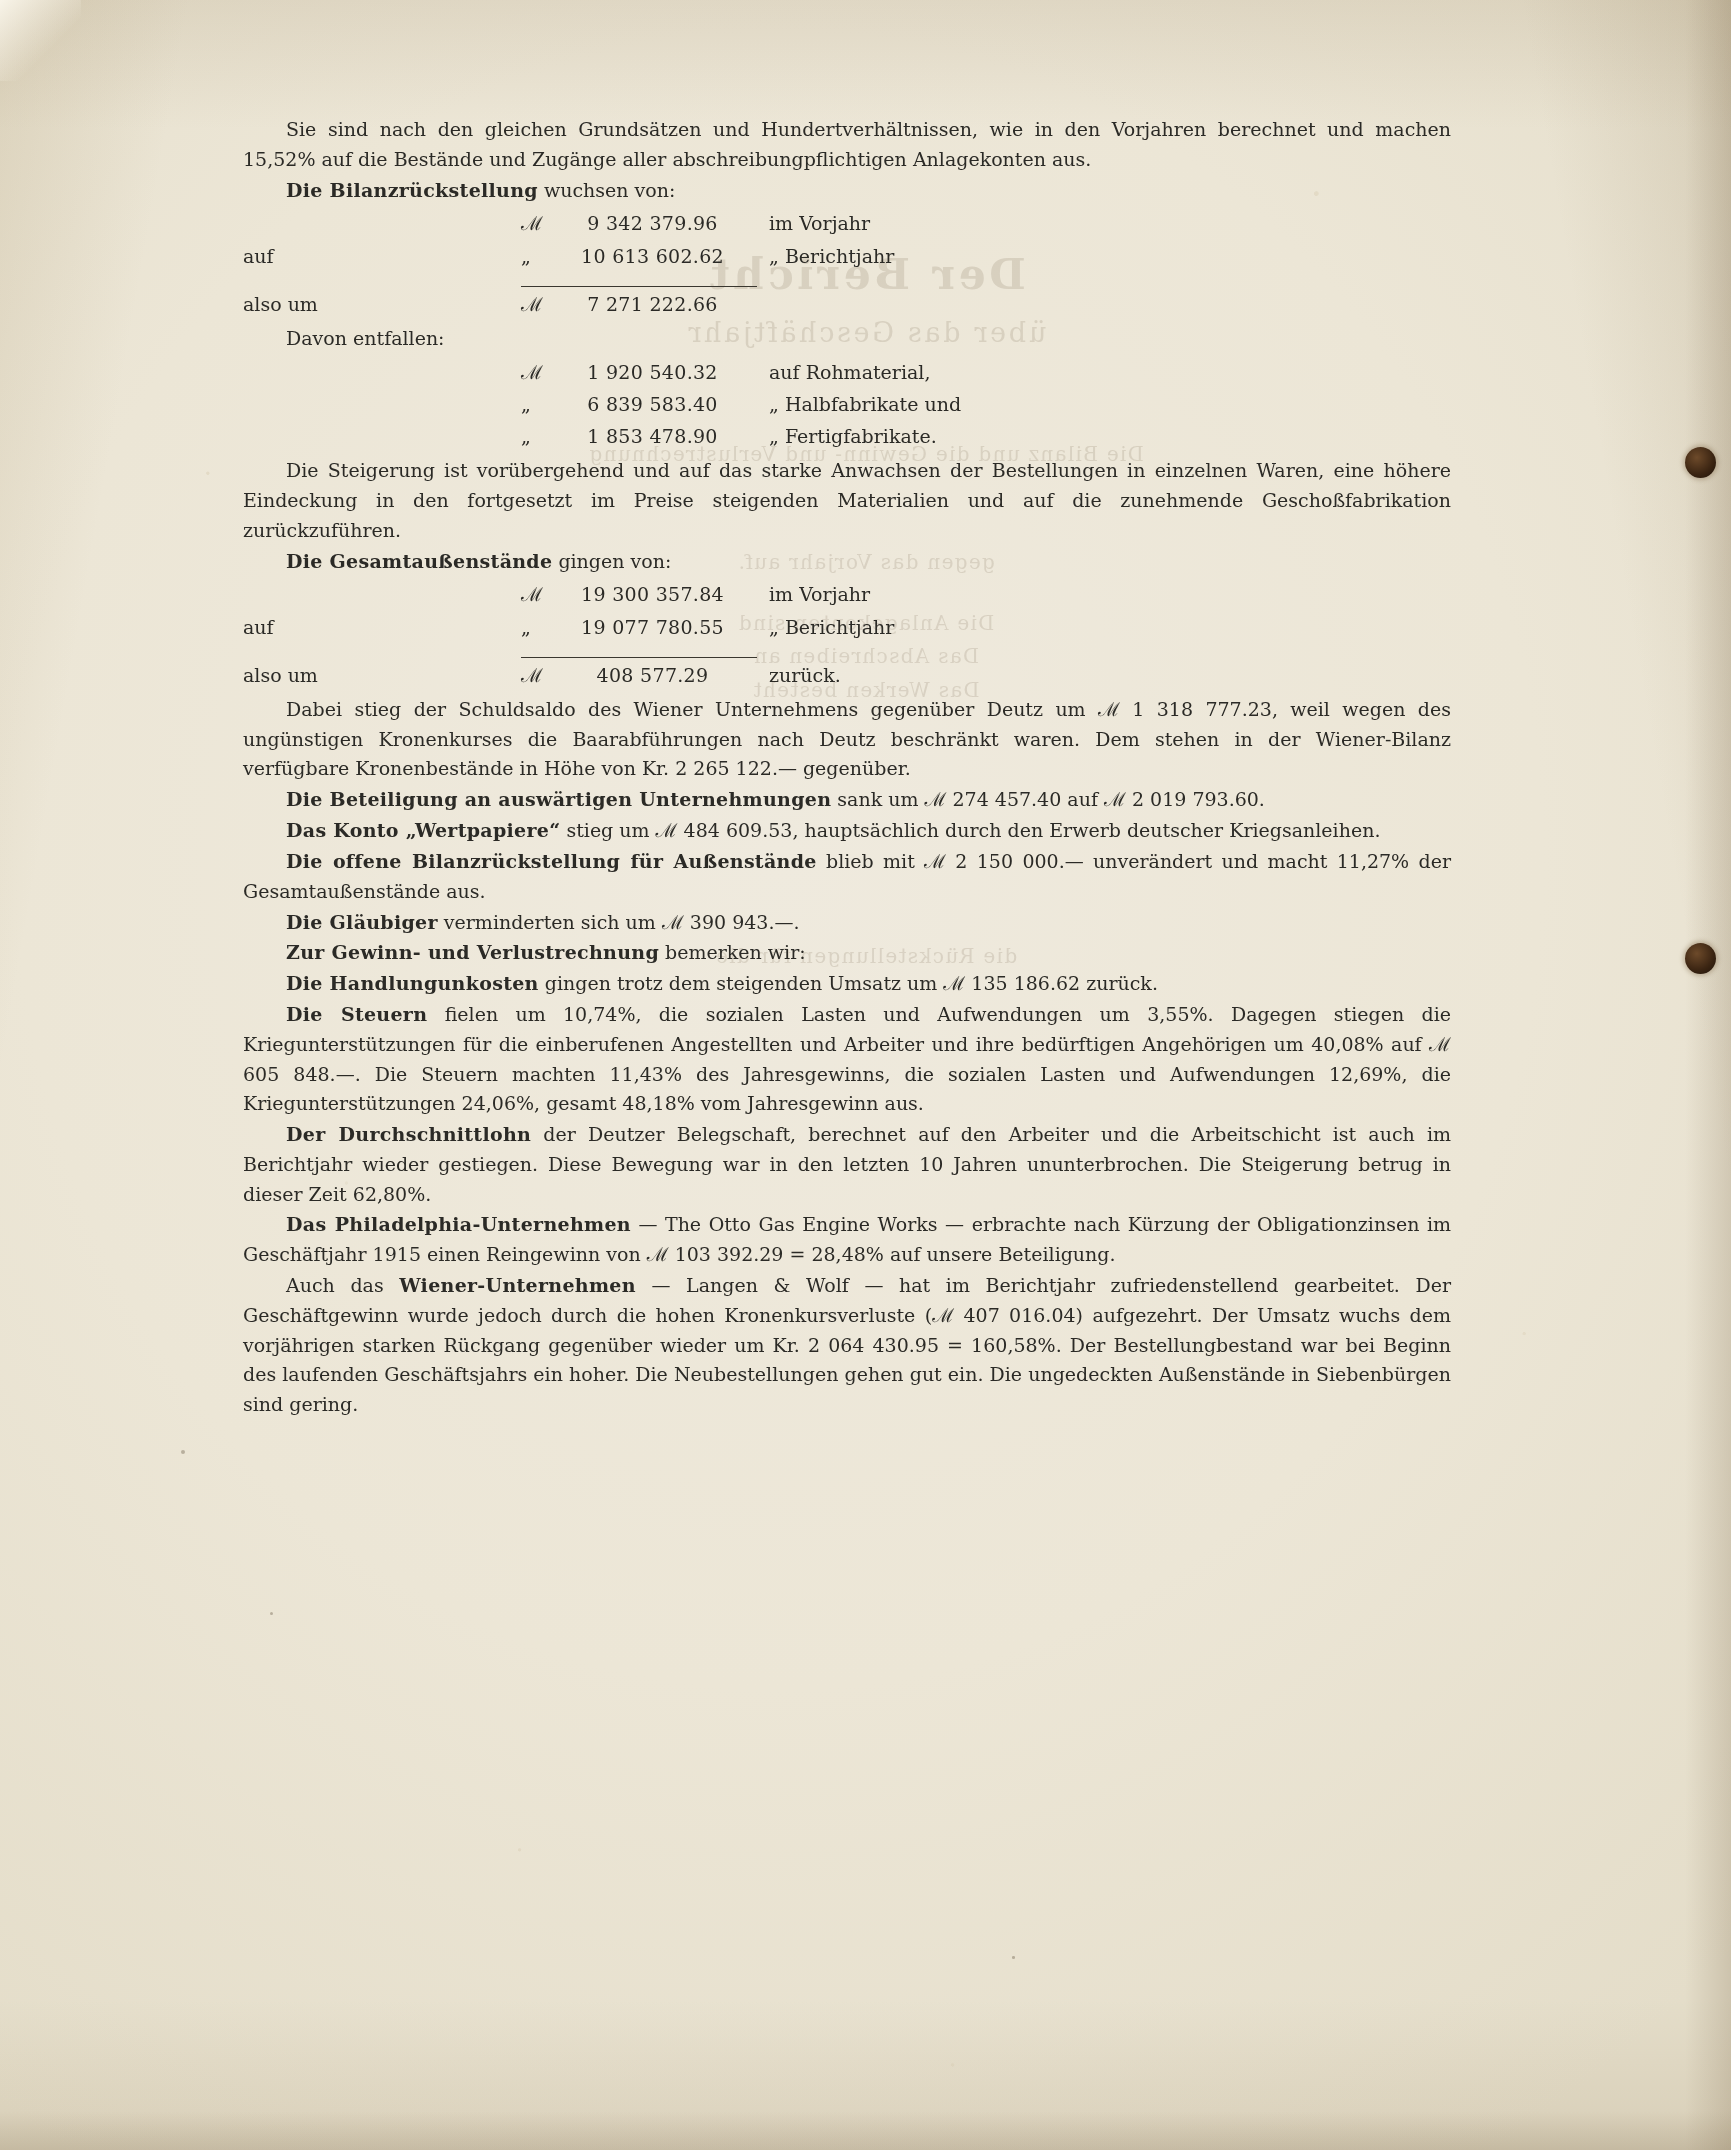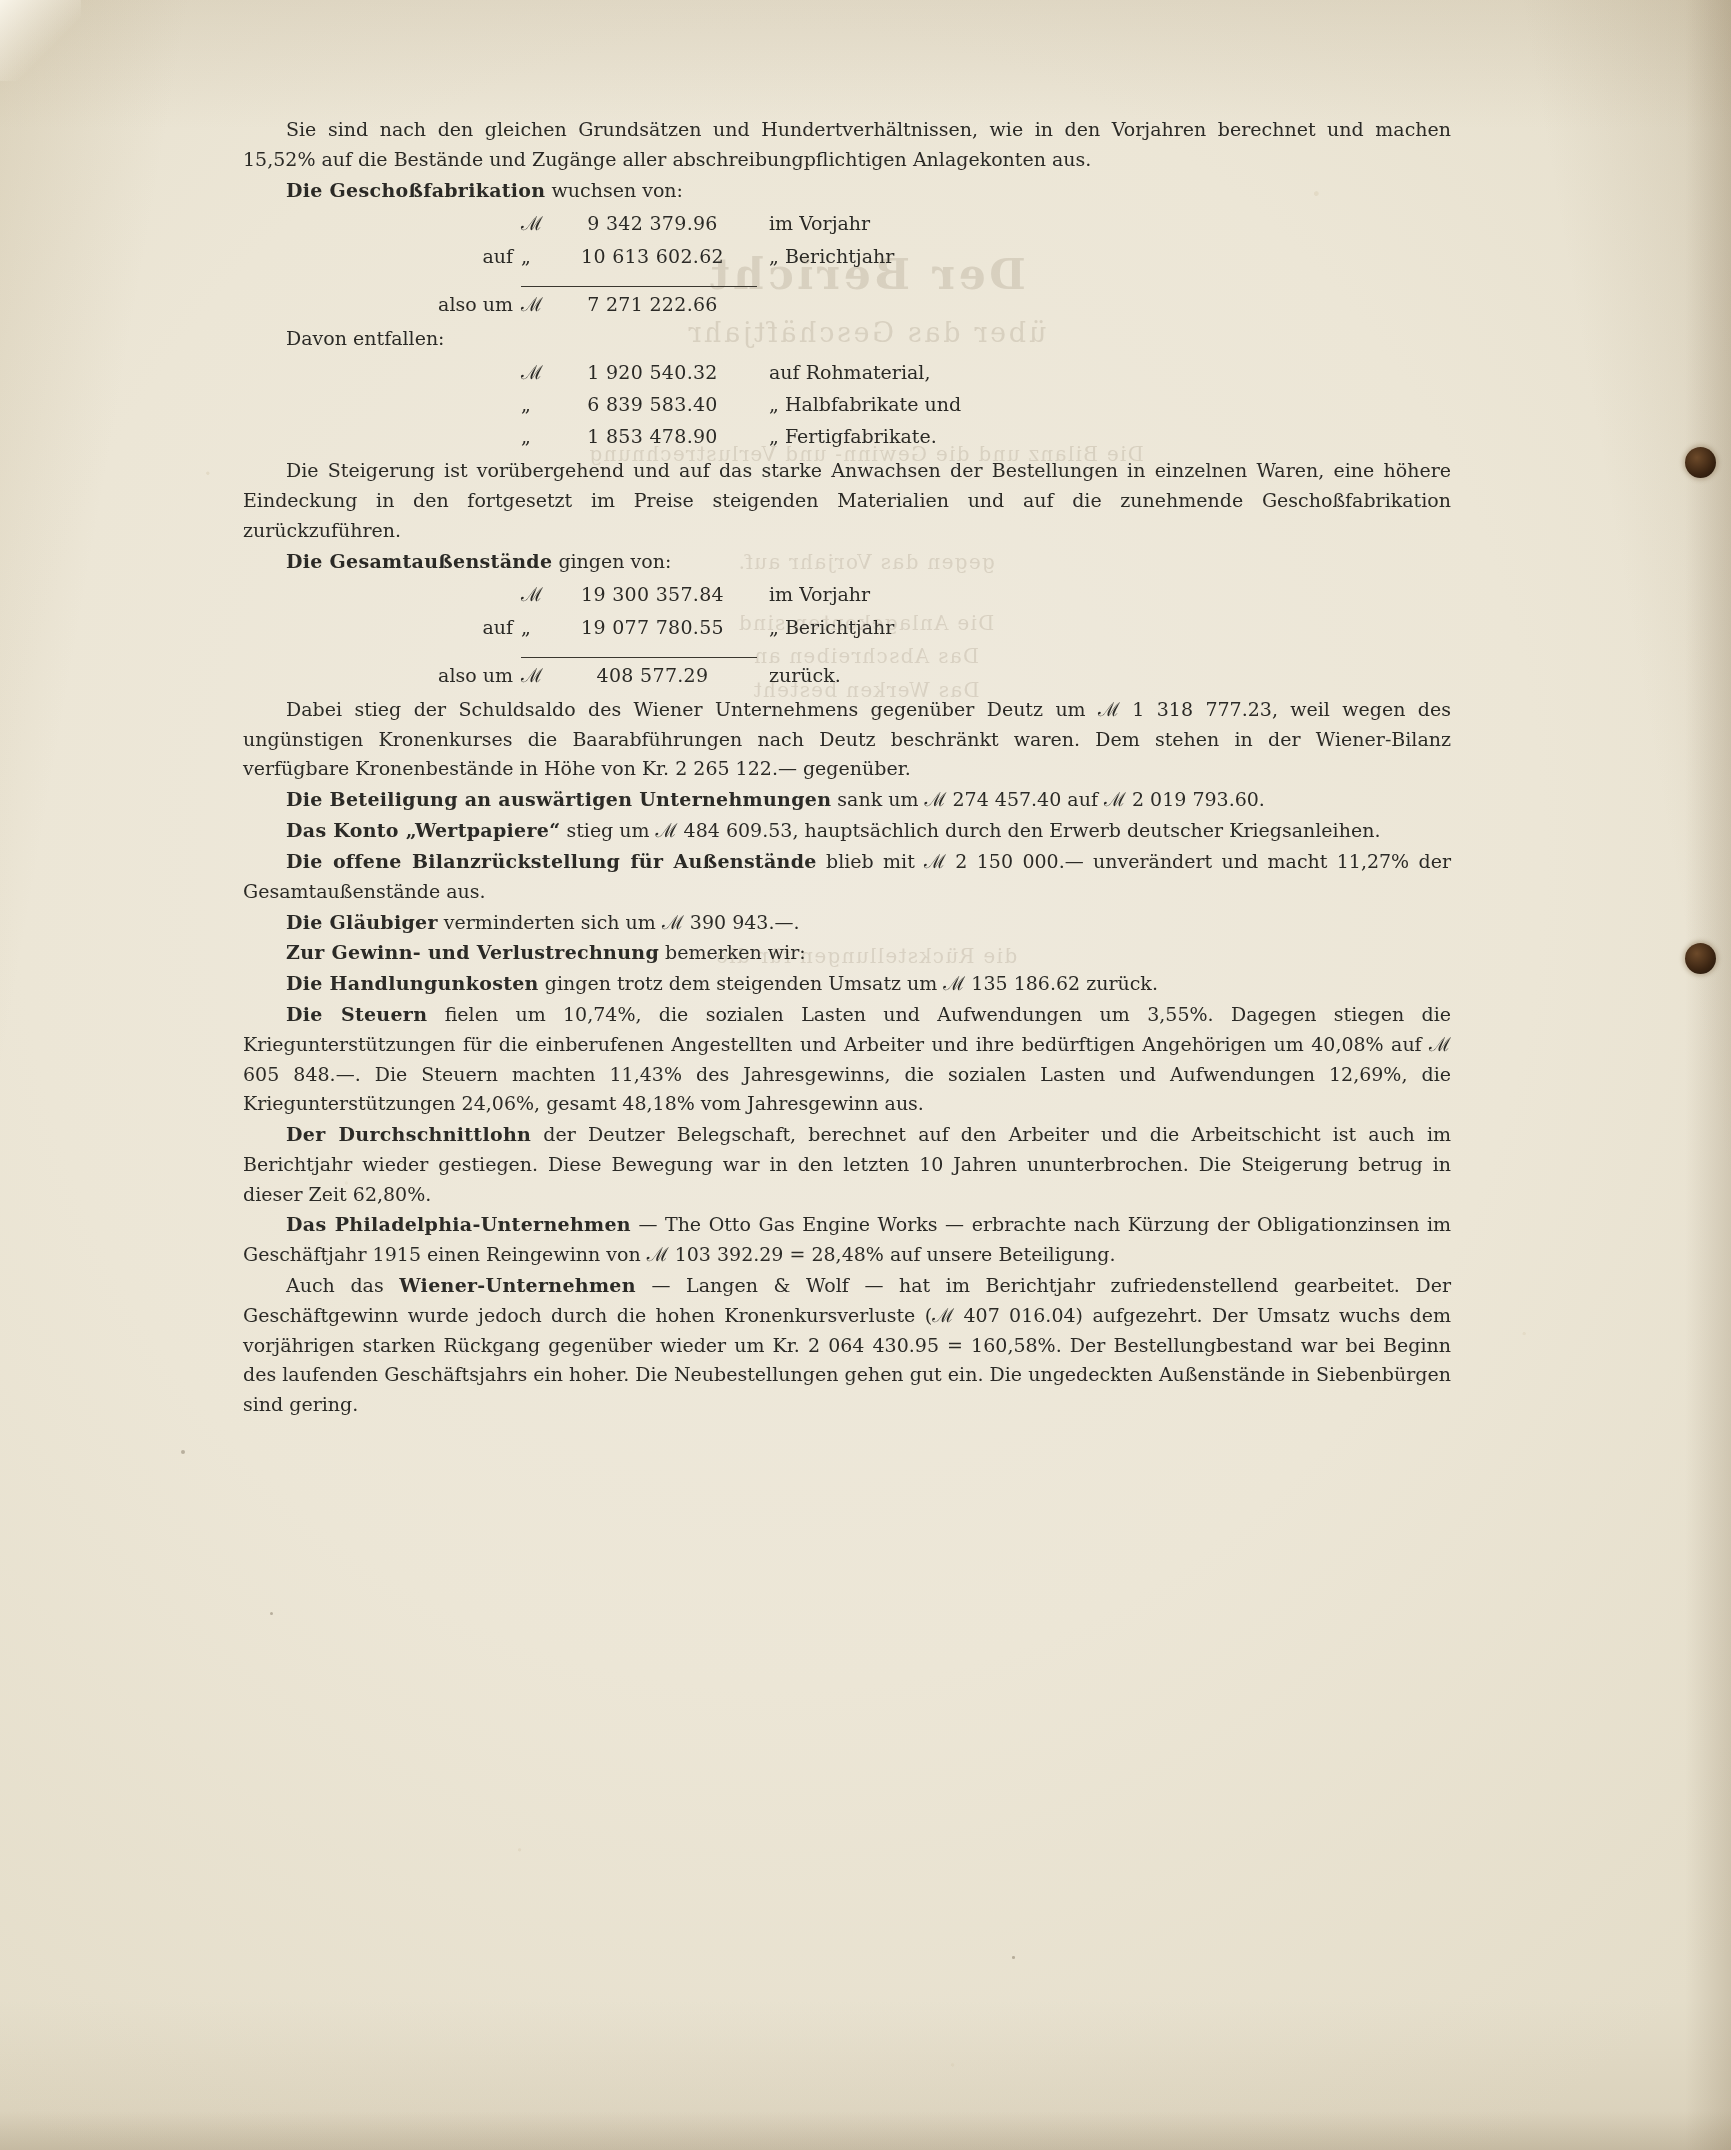--- a/index.html
+++ b/index.html
@@ -88,21 +88,21 @@
     text-indent: 0;
   }
   .numrow {
     display: flex;
     align-items: baseline;
     margin: 2.7px 0;
     white-space: nowrap;
   }
   .nr-lead {
     display: inline-block;
-    text-align: right;
+    text-align: left;
     padding-right: 8px;
   }
   .nr-cur {
     display: inline-block;
     width: 27px;
     text-align: left;
   }
   .nr-num {
     display: inline-block;
     text-align: center;
@@ -176,21 +176,21 @@
 
   <div class="speck" style="left:270px;top:1612px;width:3.4px;height:3.4px;"></div>
   <div class="speck" style="left:181px;top:1450px;width:4px;height:4px;"></div>
   <div class="speck" style="left:1012px;top:1956px;width:2.7px;height:2.7px;"></div>
 
   <div class="content">
 
     <p>Sie sind nach den gleichen Grundsätzen und Hundertverhältnissen, wie in den Vorjahren berechnet und machen 15,52% auf die Bestände und Zugänge aller abschreibungpflichtigen Anlagekonten aus.</p>
 
     <p>
-      <span class="bold">Die Geschoßfabrikation</span><span> wuchsen von:</span>
+      <span class="bold">Die Bilanzrückstellung</span><span> wuchsen von:</span>
     </p>
 
     <div class="numblock">
       <div class="numrow">
         <span class="nr-lead" style="width:270px"></span>
         <span class="nr-cur">ℳ</span>
         <span class="nr-num" style="width:209px">9 342 379.96</span>
         <span class="nr-tail">im Vorjahr</span>
       </div>
       <div class="numrow">

